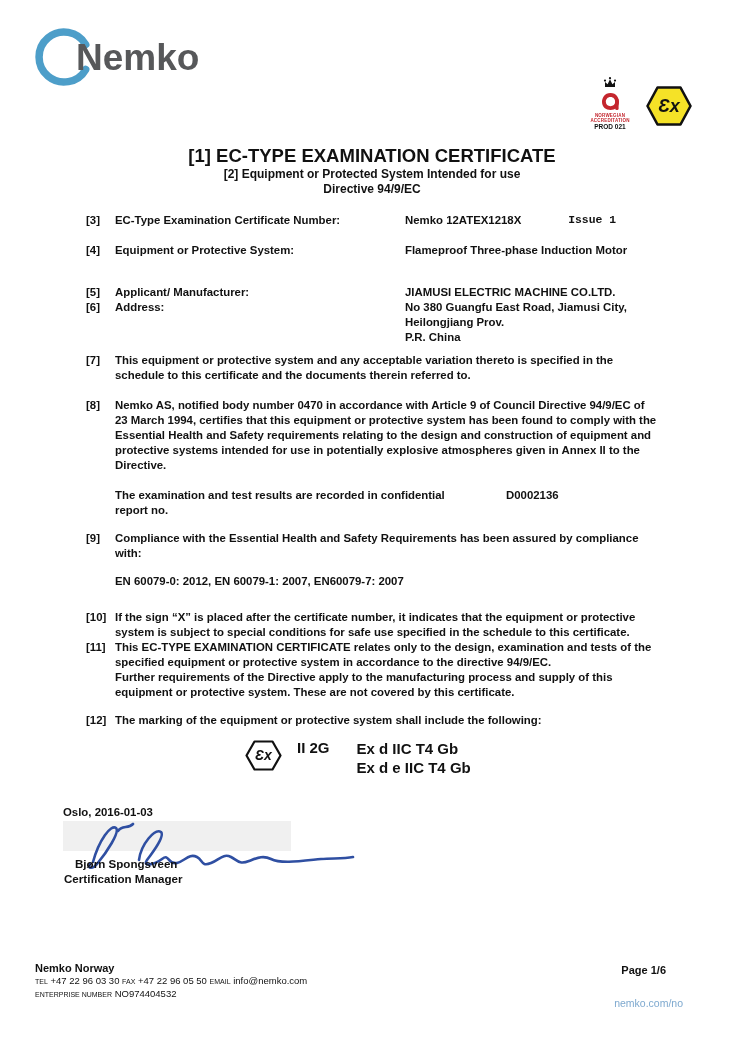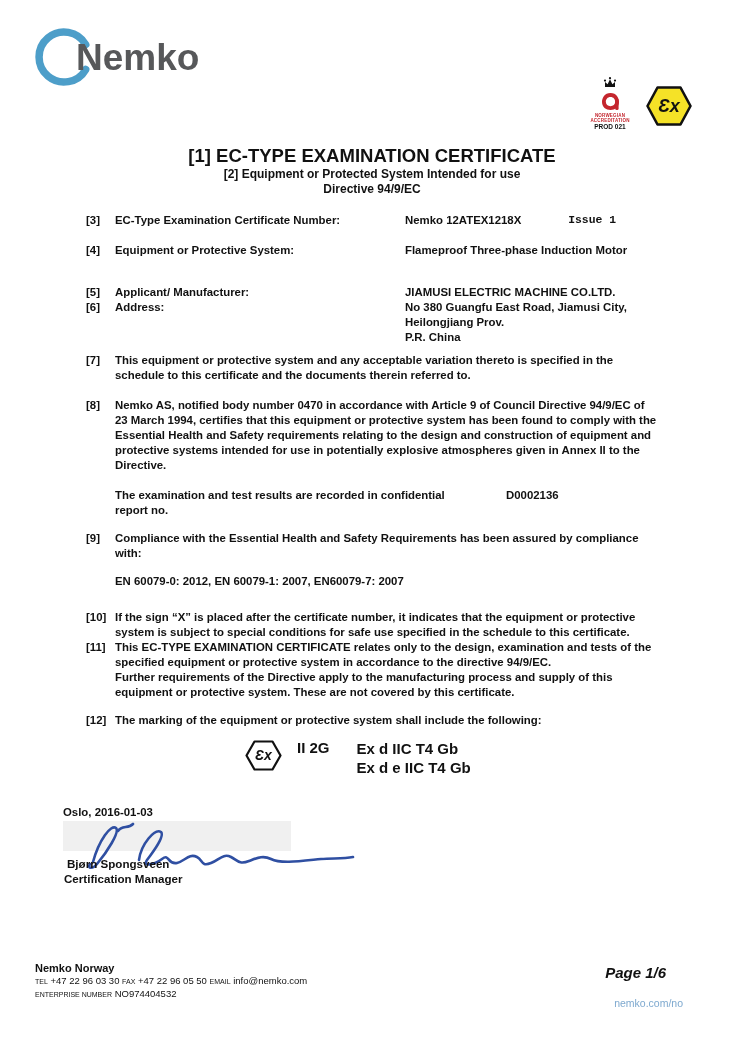--- a/index.html
+++ b/index.html
@@ -50,27 +50,27 @@
   .mark-hex { width:37px; height:31px; flex:none; margin-top:1px; }
   .mark-hex span { font-size:14px; }
   .mk-group { margin-left:15px; font-size:15px; line-height:17px; }
   .mk-codes { margin-left:27px; font-size:15px; line-height:19px; }
   
   .sig-area { margin-left:-23px; }
   .place-date { line-height:15px; }
   .sig-wrap { position:relative; height:72px; }
   .sig-band { position:absolute; left:0; top:1px; width:228px; height:30px; background:#f0f0f0; }
   .sig-ink { position:absolute; left:4px; top:-4px; }
-  .sig-name { position:absolute; left:4px; top:36px; font-size:11.6px; }
+  .sig-name { position:absolute; left:12px; top:36px; font-size:11.6px; }
   .sig-role { position:absolute; left:1px; top:51px; font-size:11.6px; }
   
   .footer { position:absolute; left:35px; top:961px; font-size:9.5px; line-height:12px; color:#111; }
   .f-company { font-size:11px; font-weight:bold; line-height:14px; }
   .caps { font-size:7px; }
-  .page-no { position:absolute; right:74px; top:964px; font-size:15px; font-weight:bold;font-style:italic; }
+  .page-no { position:absolute; right:74px; top:964px; font-size:11px; font-weight:bold; }
   .website { position:absolute; right:57px; top:997px; font-size:10.5px; color:#7ea9cf; text-decoration:none; }
 </style>
 </head>
 <body>
 
 <div class="page">
 
   <div class="logo">
     <svg width="190" height="66" viewBox="0 0 190 66">
       <path d="M55.7,20.5 A25,25 0 1 0 55.7,45.5" fill="none" stroke="#4d9ec9" stroke-width="7.5" stroke-linecap="round"></path>

